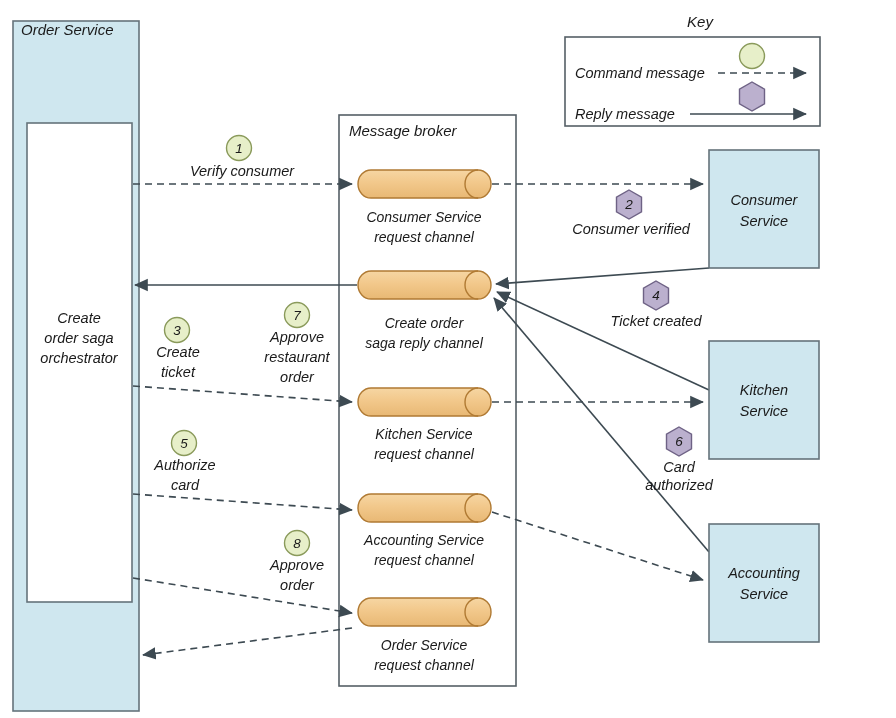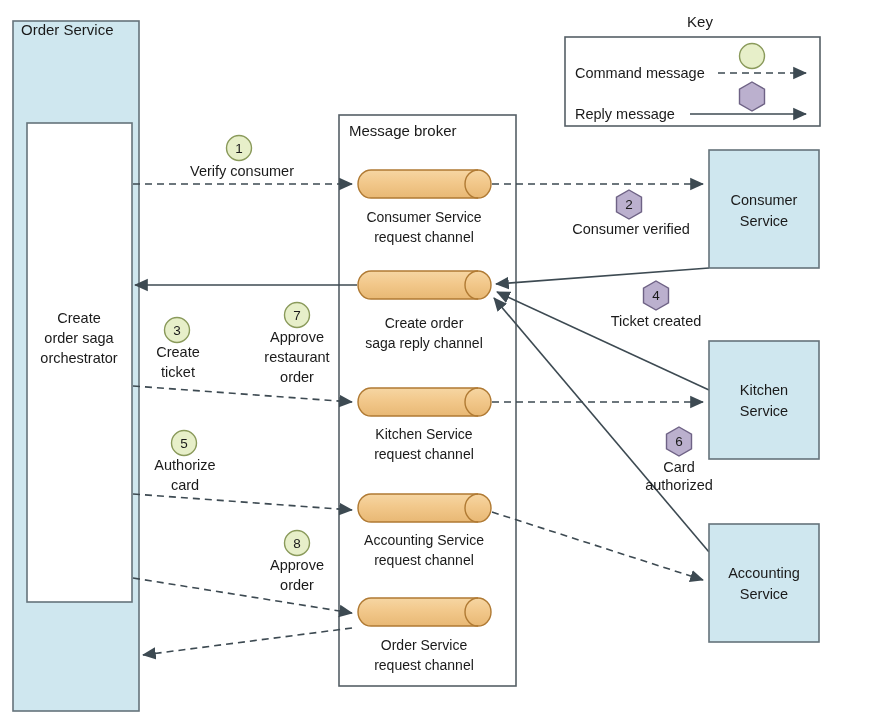--- a/index.html
+++ b/index.html
@@ -1,18 +1,18 @@
 <!DOCTYPE html>
 <html><head>
 <meta charset="utf-8">
 <style>
   html,body{margin:0;padding:0;background:#ffffff;}
   body{width:896px;height:718px;overflow:hidden;
        font-family:"Liberation Sans","DejaVu Sans",sans-serif;}
-  #stage{position:relative;width:896px;height:576px;}
+  #stage{position:relative;width:896px;height:576px;font-style:italic;}
   svg{position:absolute;top:0;left:0;width:896px;height:718px;}
   text{font-family:"Liberation Sans","DejaVu Sans",sans-serif;fill:#1a1a1a;}
   .lbl{font-size:14.5px;}
   .lbl-sm{font-size:14px;}
   .num{font-size:13.5px;text-anchor:middle;}
   .ttl{font-size:15px;}
   .edge-solid{stroke:#3d4a52;stroke-width:1.6;fill:none;}
   .edge-dash{stroke:#3d4a52;stroke-width:1.6;fill:none;stroke-dasharray:7 5;}
 </style>
 </head>

